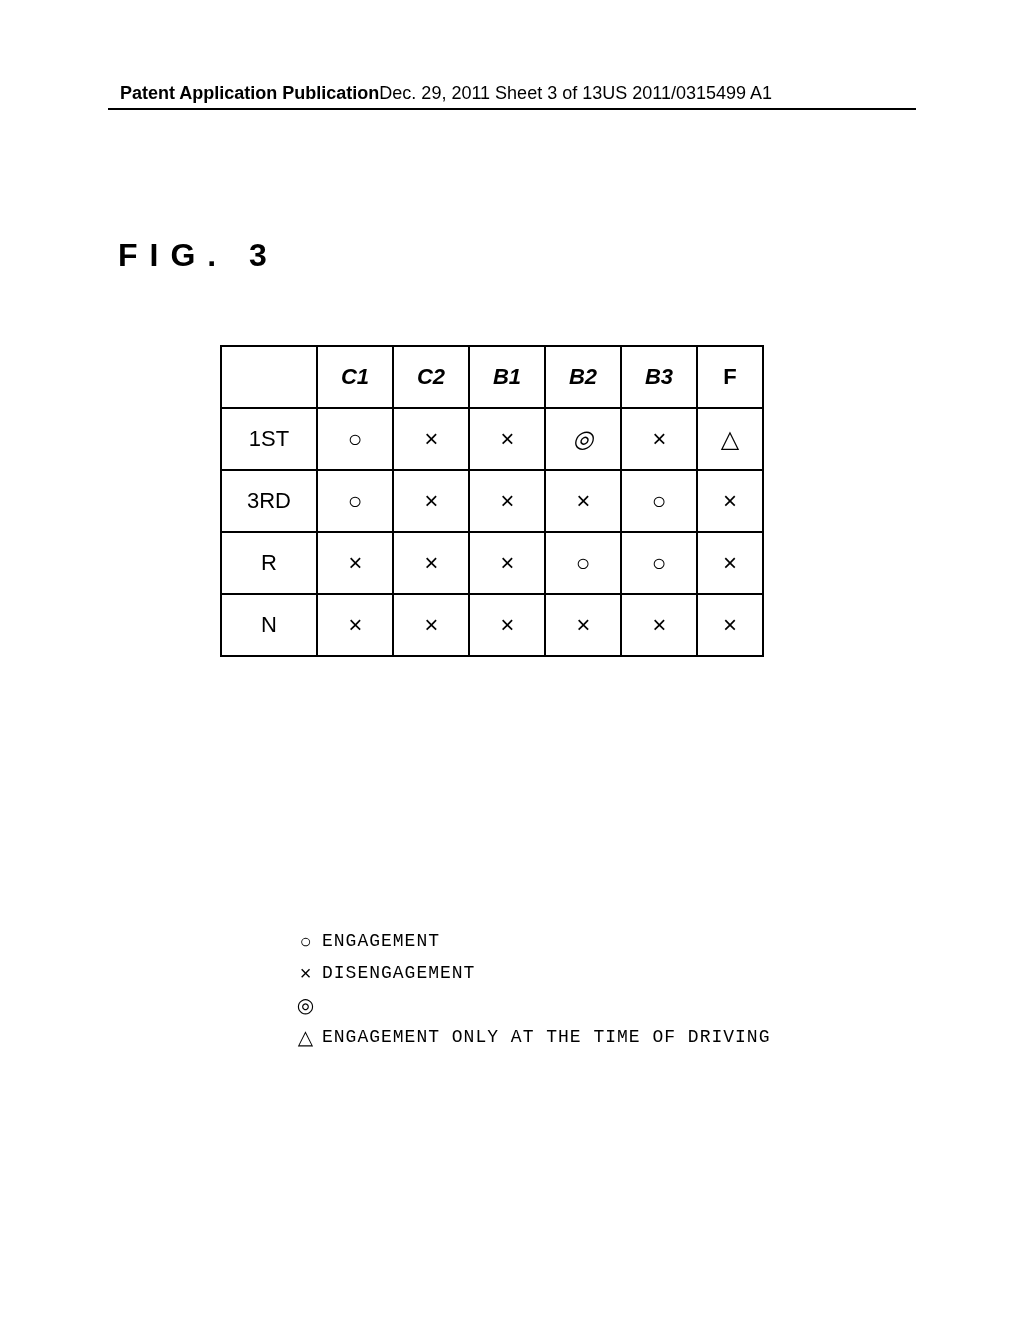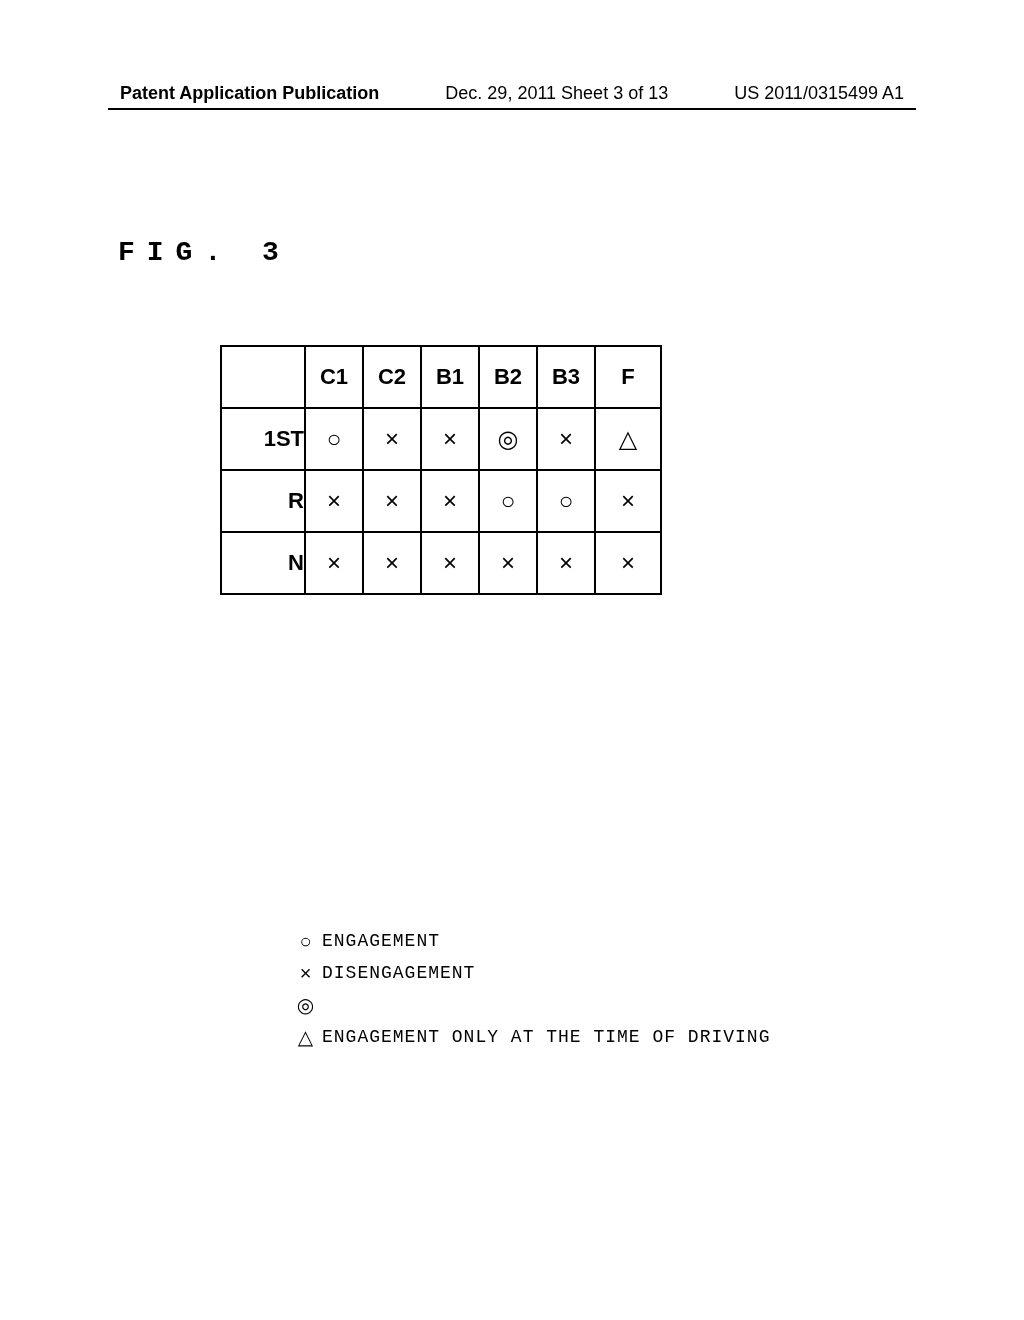--- a/index.html
+++ b/index.html
@@ -14,21 +14,21 @@
       font-family: Arial, sans-serif;
       position: relative;
     }
     .header {
       position: absolute;
       top: 83px;
       left: 0;
       right: 0;
       font-size: 18px;
       display: flex;
-      justify-content: space-between;
+      justify-content: flex-start;
       padding: 0 120px;
     }
     .header-left {
       font-weight: bold;
     }
     .header-center {
       font-weight: normal;
     }
     .header-right {
       font-weight: normal;
@@ -37,47 +37,47 @@
       position: absolute;
       top: 108px;
       left: 108px;
       right: 108px;
       border-top: 2px solid black;
     }
     .figure-label {
       position: absolute;
       top: 237px;
       left: 118px;
-      font-size: 28px;
+      font-size: 32px;
       font-weight: bold;
       letter-spacing: 12px;
-      font-family: Liberation Mono, monospace;
+      font-family: Liberation Sans, sans-serif;
     }
     .table-container {
       position: absolute;
       top: 345px;
       left: 220px;
     }
     table {
       border-collapse: collapse;
     }
     th, td {
       border: 2px solid black;
       text-align: center;
       font-size: 22px;
       font-family: Arial, sans-serif;
       height: 62px;
     }
     .row-header {
-      width: 84px;
-      font-weight: bold;
-      text-align: right;
+      width: 96px;
+      font-weight: normal;
     }
     .col-cell {
-      width: 58px;
+      width: 76px;
+      font-style: italic;
     }
     .col-cell-last {
       width: 66px;
     }
     .symbol {
       font-size: 24px;
     }
     .legend {
       position: absolute;
       top: 926px;
@@ -131,20 +131,29 @@
       <tr>
         <td class="row-header">1ST</td>
         <td class="col-cell symbol">○</td>
         <td class="col-cell symbol">×</td>
         <td class="col-cell symbol">×</td>
         <td class="col-cell symbol">◎</td>
         <td class="col-cell symbol">×</td>
         <td class="col-cell-last symbol">△</td>
       </tr>
       <tr>
+        <td class="row-header">3RD</td>
+        <td class="col-cell symbol">○</td>
+        <td class="col-cell symbol">×</td>
+        <td class="col-cell symbol">×</td>
+        <td class="col-cell symbol">×</td>
+        <td class="col-cell symbol">○</td>
+        <td class="col-cell-last symbol">×</td>
+      </tr>
+      <tr>
         <td class="row-header">R</td>
         <td class="col-cell symbol">×</td>
         <td class="col-cell symbol">×</td>
         <td class="col-cell symbol">×</td>
         <td class="col-cell symbol">○</td>
         <td class="col-cell symbol">○</td>
         <td class="col-cell-last symbol">×</td>
       </tr>
       <tr>
         <td class="row-header">N</td>

